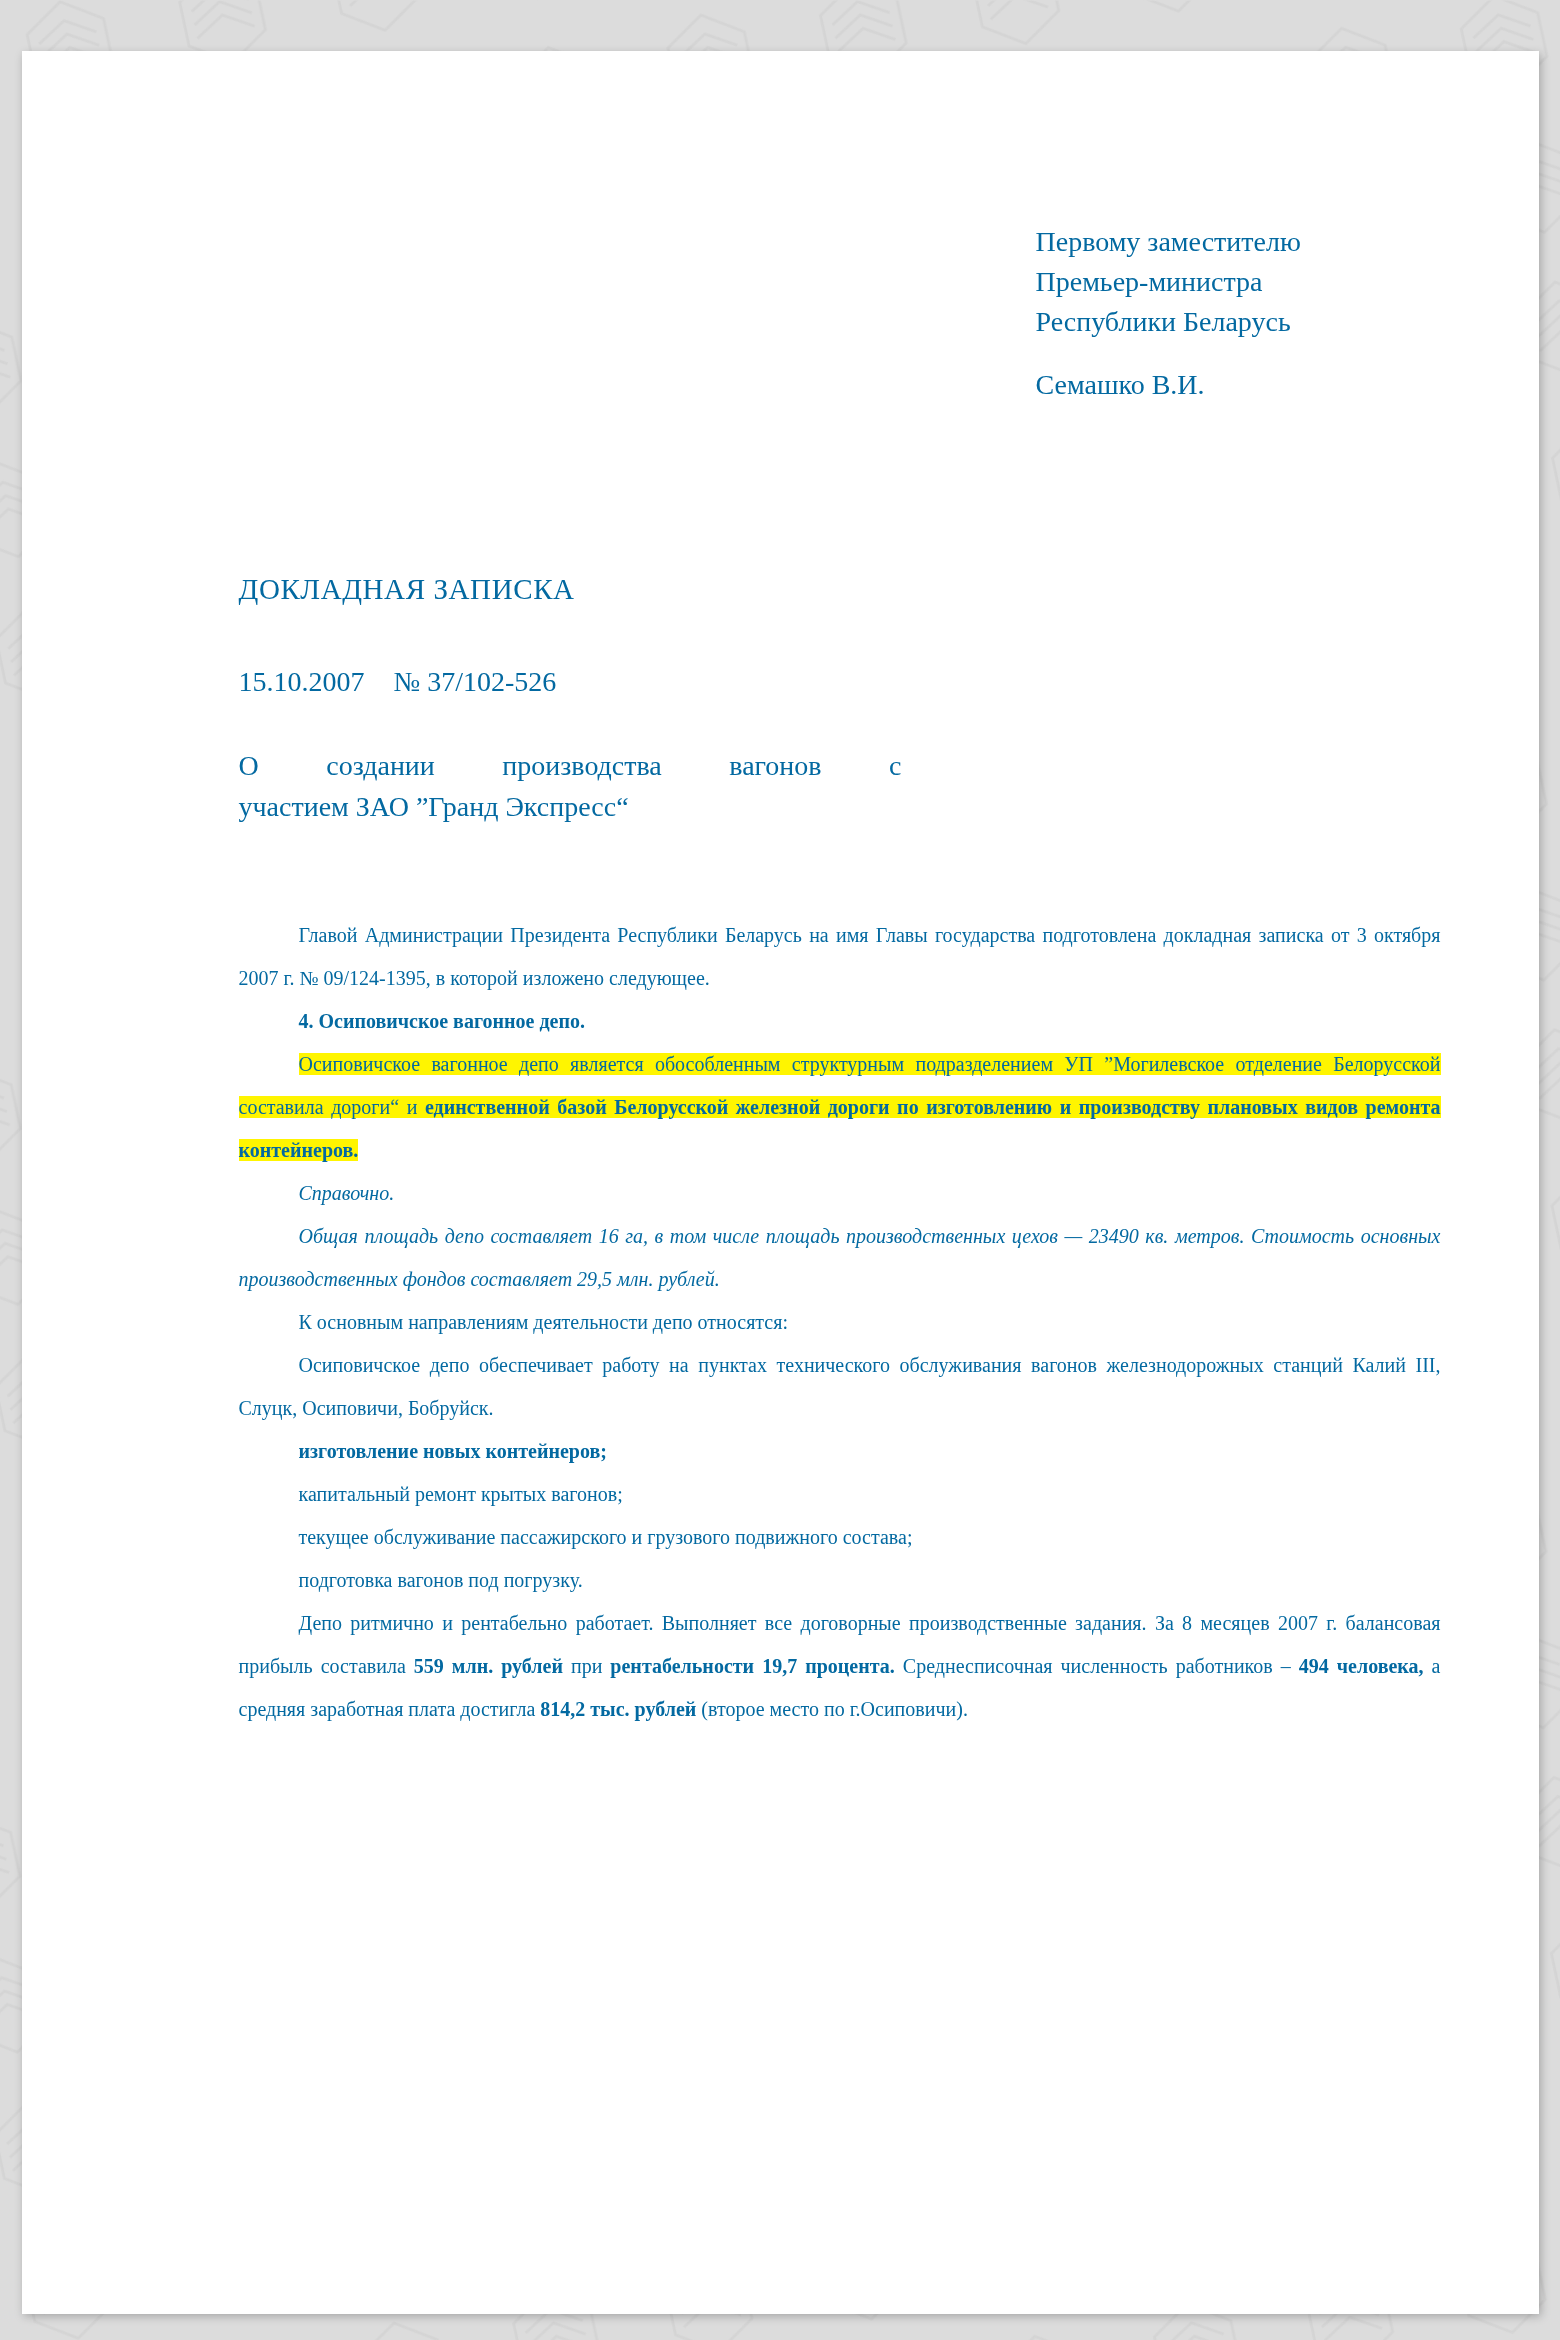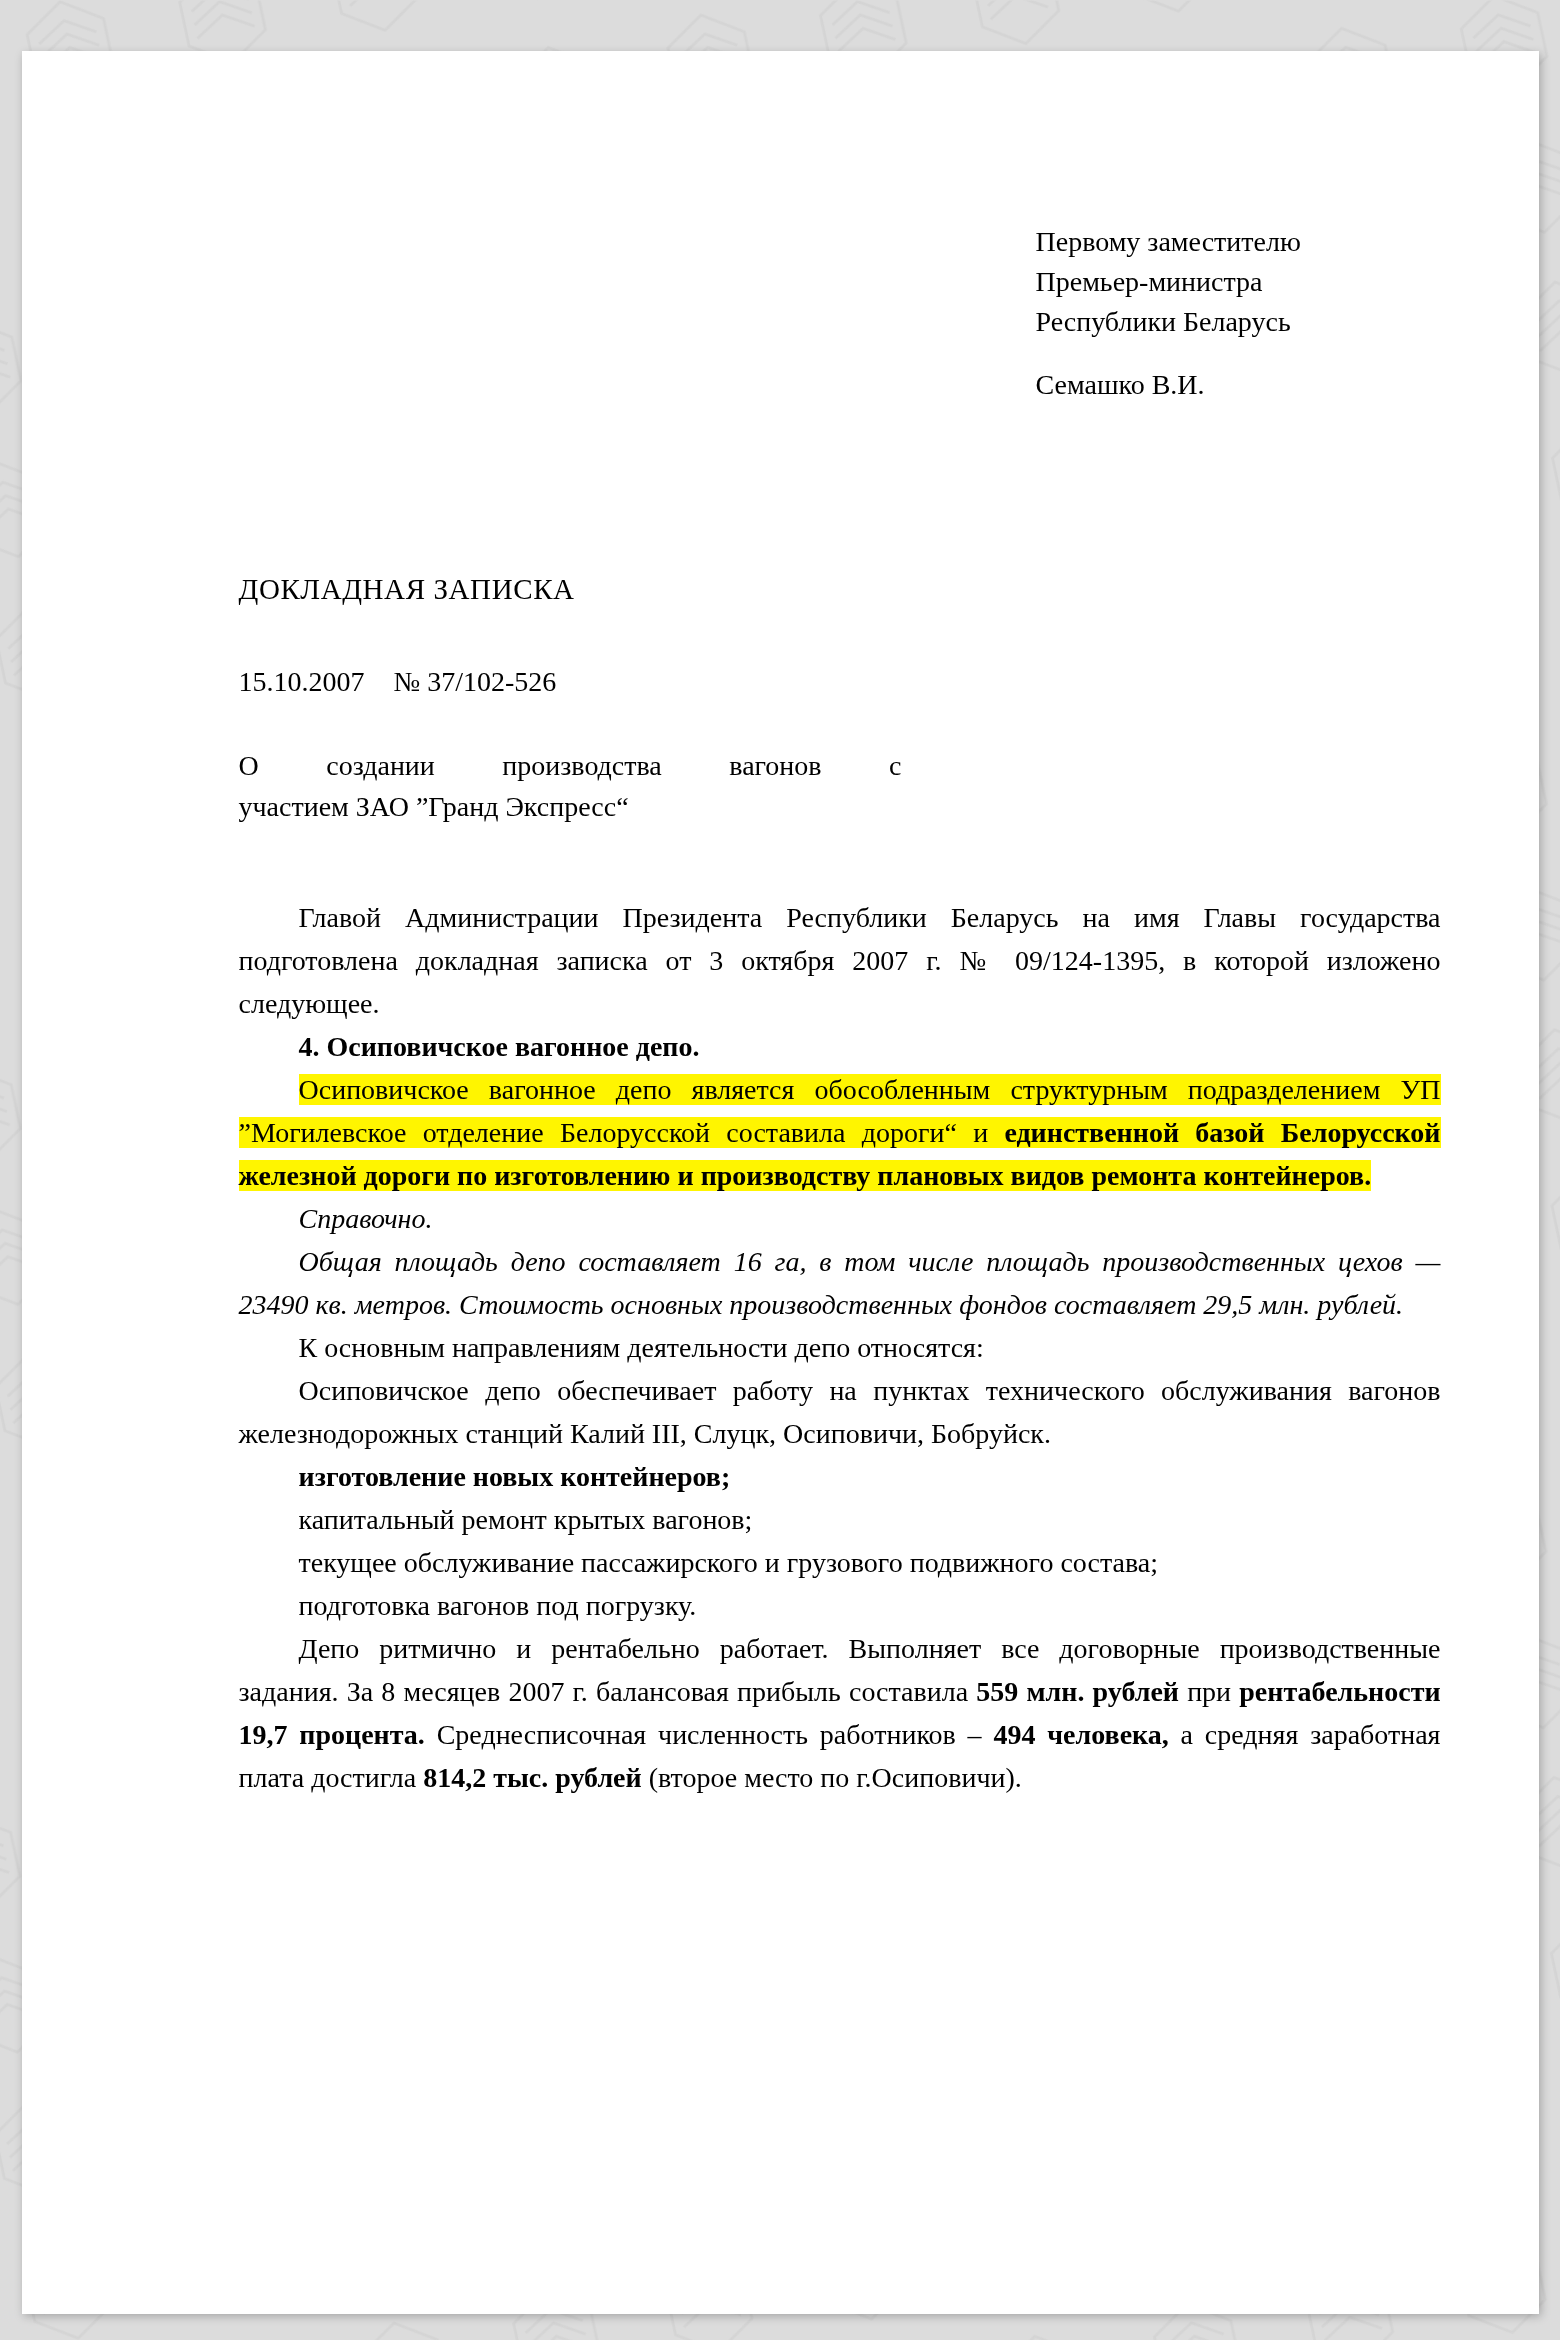--- a/index.html
+++ b/index.html
@@ -45,21 +45,21 @@
 
   
   .doc {
     position: absolute;
     left: 0;
     top: 0;
     width: 1517px;
     height: 2263px;
     font-size: 28px;
     line-height: 42px;
-    color: #000000;
+    color: #0369a1;
   }
 
   .addressee {
     position: absolute;
     left: 1014px;
     top: 171px;
     width: 458px;
     font-size: 28px;
     line-height: 40px;
   }
@@ -100,24 +100,24 @@
   }
   .doc-subject .l1 {
     display: block;
     text-align: justify;
     text-align-last: justify;
   }
 
   .body {
     position: absolute;
     left: 217px;
-    top: 845px;
+    top: 863px;
     width: 1202px;
     text-align: justify;
-    font-size: 28px;
+    font-size: 20px;
     line-height: 43px;
   }
   .body p {
     margin: 0;
     text-indent: 60px;
     text-align: justify;
   }
   .b { font-weight: bold; margin-top: 20px; }
   .i { font-style: italic; }
   .hl {

